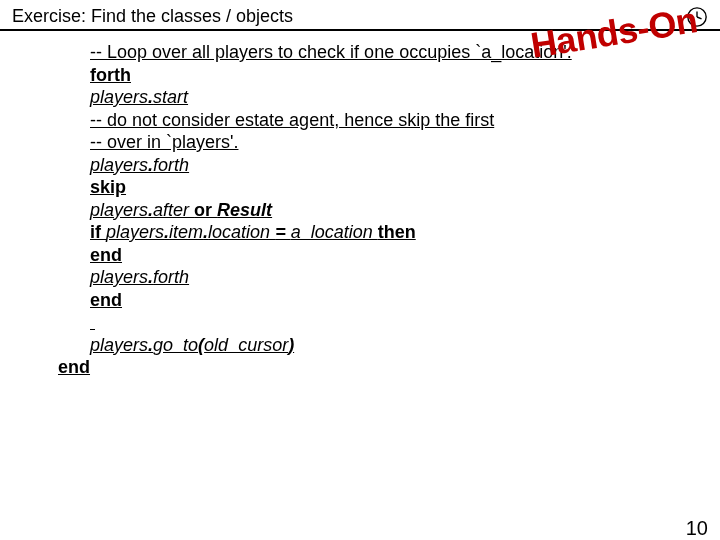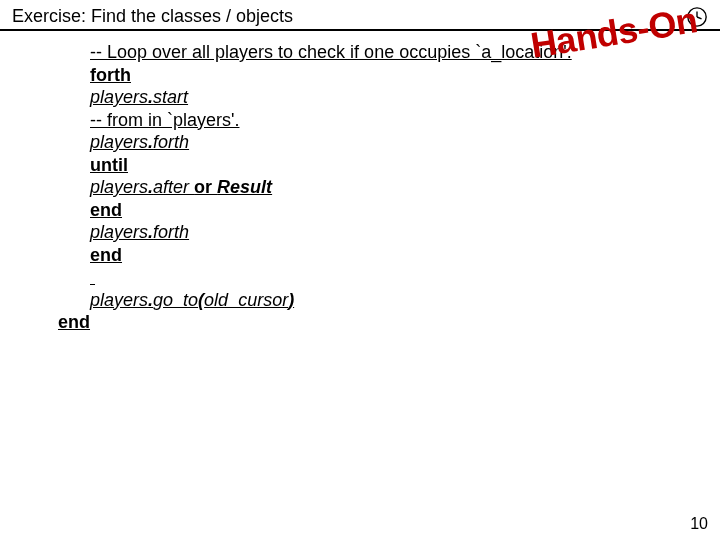--- a/index.html
+++ b/index.html
@@ -44,22 +44,22 @@
     line-height: 1.25;
   }
   .body .line { white-space: pre; text-decoration: underline; }
   .b  { font-weight: bold; }
   .i  { font-style: italic; }
   .bi { font-weight: bold; font-style: italic; }
   .end-block { margin-left: -32px; }
   .page-num {
     position: absolute;
     right: 12px;
-    bottom: 7px;
-    font-size: 16px;
+    bottom: 0;
+    font-size: 20px;
   }
 </style>
 </head>
 <body>
 
 <div class="title-bar">
   <span class="title-text">Exercise: Find the classes / objects</span>
 </div>
 
 <div class="clock-icon">
@@ -69,24 +69,26 @@
     <line x1="12" y1="12" x2="17" y2="14" stroke="#000" stroke-width="1.5"></line>
   </svg>
 </div>
 
 <div class="stamp">Hands-On</div>
 
 <div class="body">
   <div class="line">-- Loop over all players to check if one occupies `a_location'.</div>
   <div class="line"><span class="b">forth</span></div>
   <div class="line"><span class="i">players</span><span class="bi">.</span><span class="i">start</span></div>
-  <div class="line">-- from in `players'.</div>
+  <div class="line">-- do not consider estate agent, hence skip the first</div>
+  <div class="line">-- over in `players'.</div>
   <div class="line"><span class="i">players</span><span class="bi">.</span><span class="i">forth</span></div>
-  <div class="line"><span class="b">until</span></div>
+  <div class="line"><span class="b">skip</span></div>
   <div class="line"><span class="i">players</span><span class="bi">.</span><span class="i">after </span><span class="b">or </span><span class="bi">Result</span></div>
+  <div class="line"><span class="b">if </span><span class="i">players</span><span class="bi">.</span><span class="i">item</span><span class="bi">.</span><span class="i">location </span><span class="bi">= </span><span class="i">a_location </span><span class="b">then</span></div>
   <div class="line"><span class="b">end</span></div>
   <div class="line"><span class="i">players</span><span class="bi">.</span><span class="i">forth</span></div>
   <div class="line"><span class="b">end</span></div>
   <div class="line"> </div>
   <div class="line"><span class="i">players</span><span class="bi">.</span><span class="i">go_to</span><span class="bi">(</span><span class="i">old_cursor</span><span class="bi">)</span></div>
   <div class="line end-block"><span class="b">end</span></div>
 </div>
 
 <div class="page-num">10</div>
 

